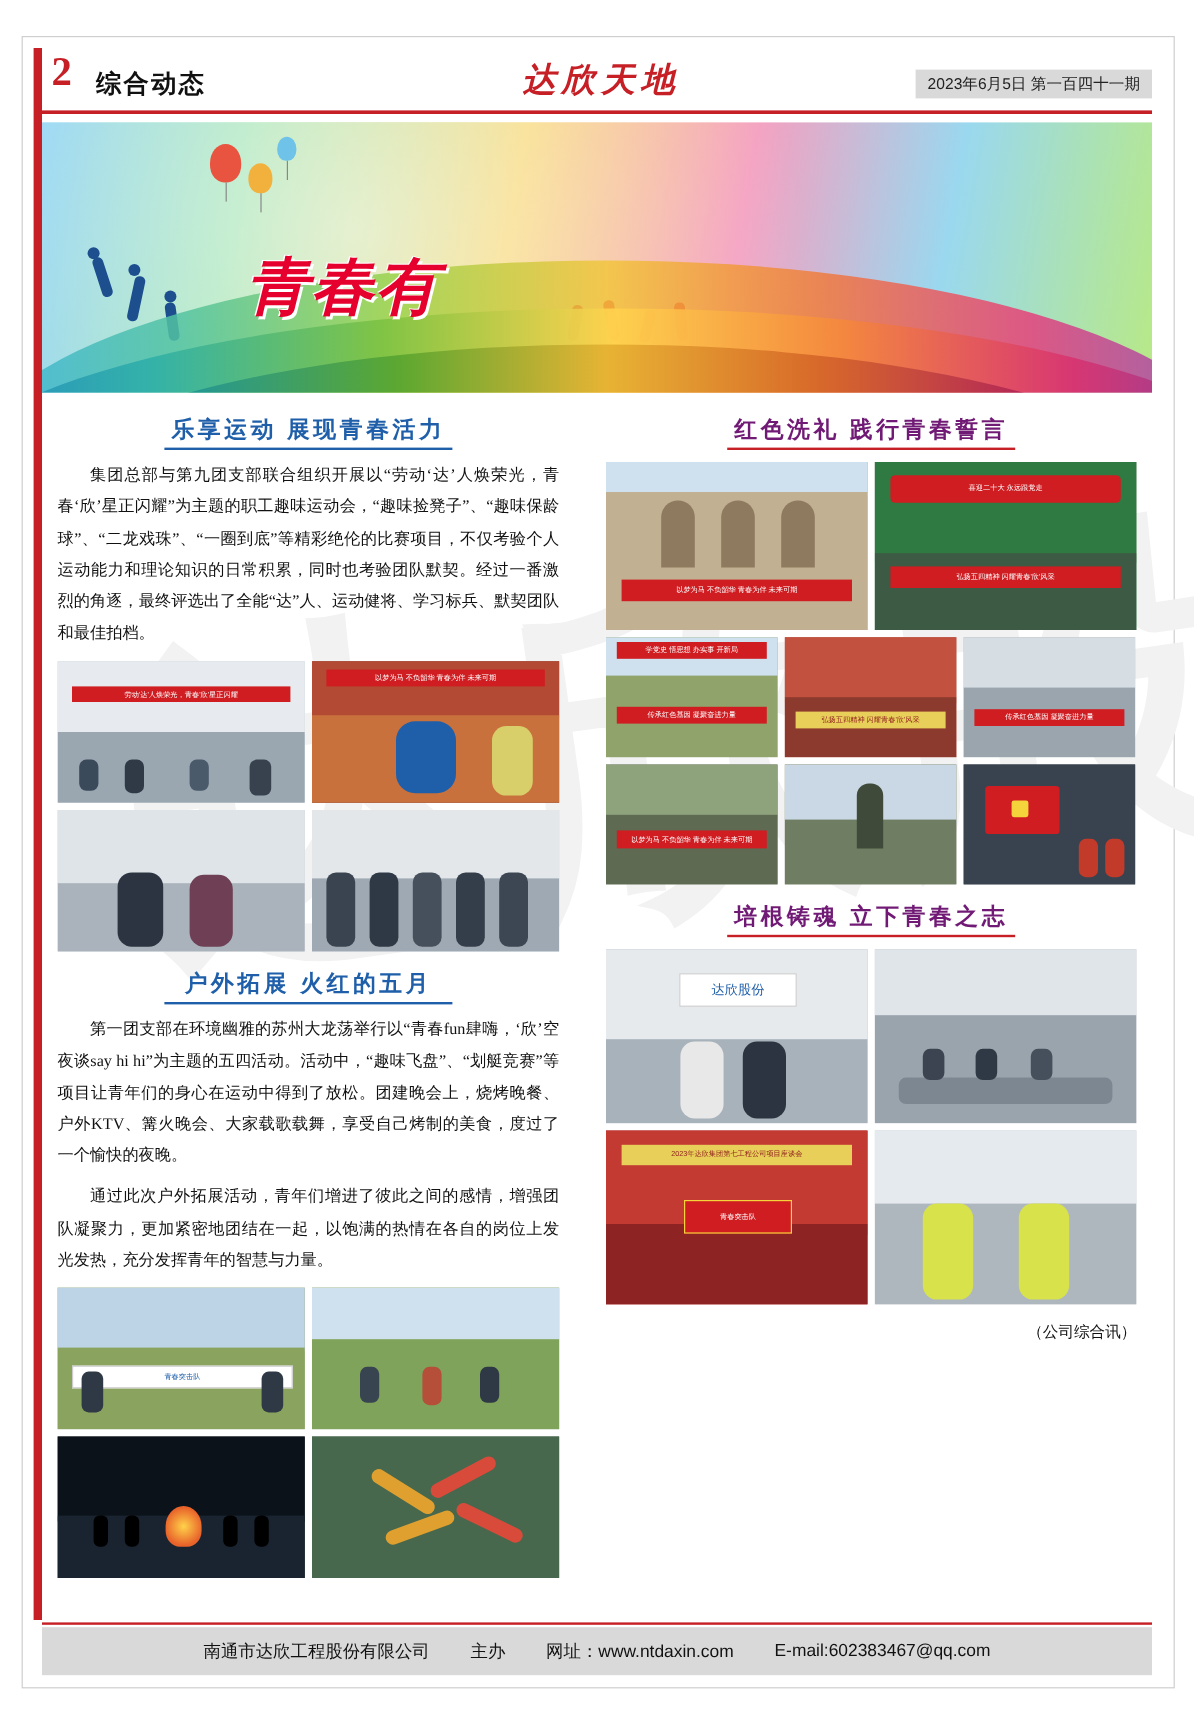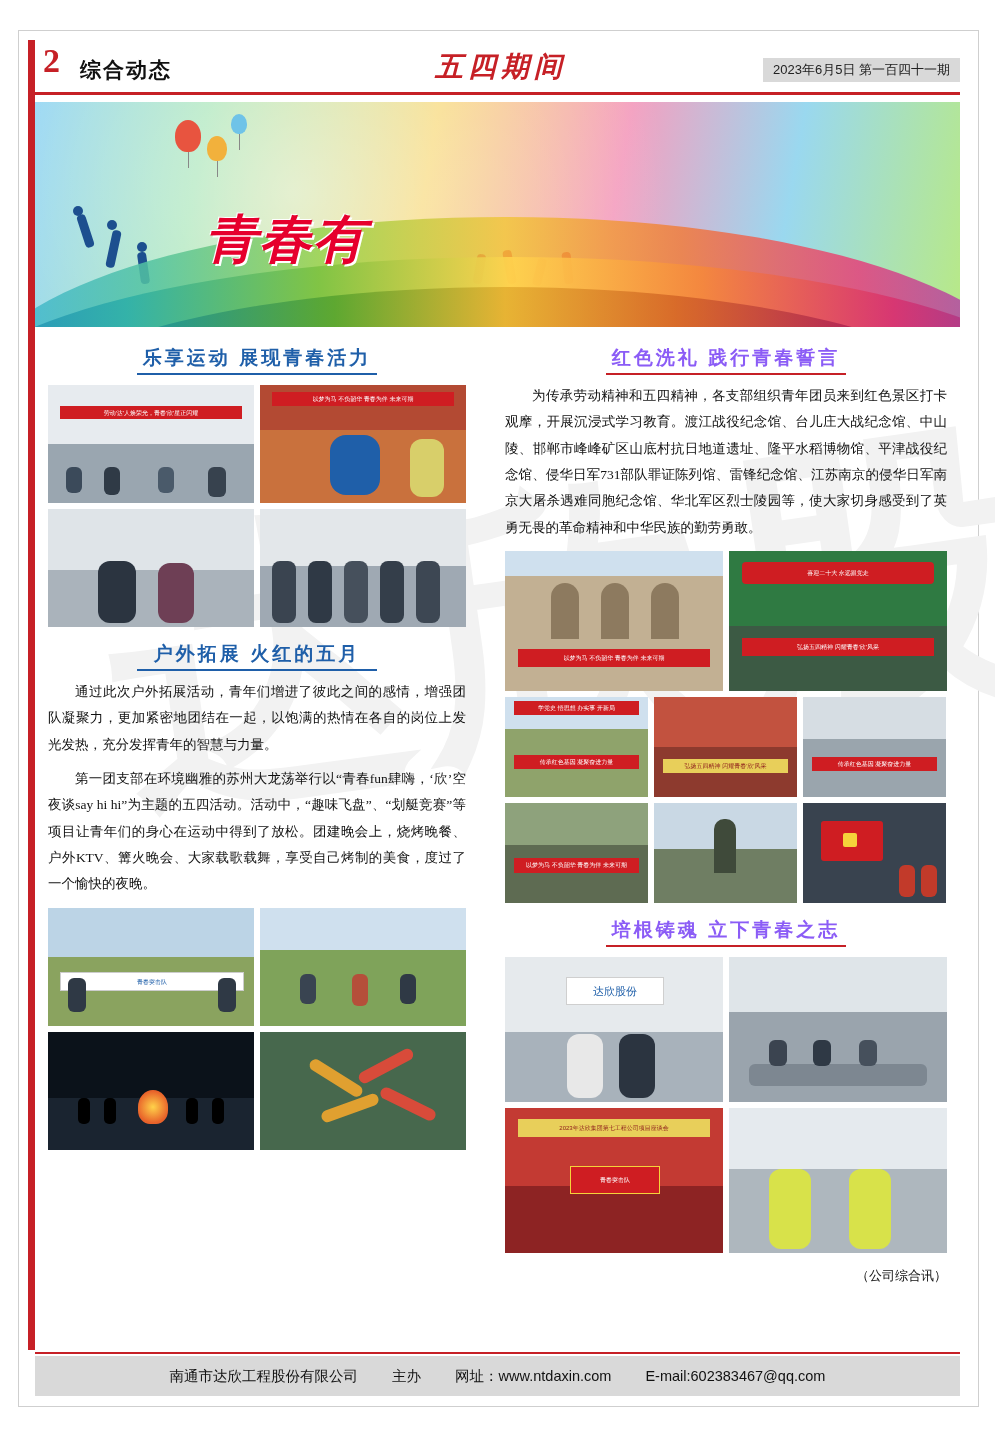--- a/index.html
+++ b/index.html
@@ -148,21 +148,21 @@
     font-family:"Liberation Sans", sans-serif;
     letter-spacing:3px;
     padding-bottom:4px;
     position:relative;
     margin-bottom:8px;
   }
   .sechead:after{
     content:"";position:absolute;left:50%;transform:translateX(-50%);
     bottom:0;width:240px;height:2px;background:#1f5fa9;
   }
-  .sechead.red{color:#8b5cf6;}
+  .sechead.red{color:#701a75;}
   .sechead.red:after{background:#c62026;}
 
   p.body{
     font-size:13.5px;line-height:1.95;color:#111;text-align:justify;
     text-indent:2em;margin:0 0 8px 0;
     font-family:"Liberation Serif", serif;
   }
 
   
   .photos{display:flex;flex-wrap:wrap;gap:6px;margin:10px 0 14px 0;}
@@ -202,21 +202,21 @@
 
 <div class="page">
 
   <div class="borderframe"></div>
   <div class="leftbar"></div>
   <div class="watermark">达欣股份</div>
 
   <div class="header">
     <div class="pagenum">2</div>
     <div class="sectiontitle">综合动态</div>
-    <div class="masthead">五四期间</div>
+    <div class="masthead">达欣天地</div>
     <div class="issue">2023年6月5日  第一百四十一期</div>
   </div>
   <div class="headrule"></div>
 
   <div class="banner">
     <div class="glow"></div>
 
     <div class="balloon" style="left:140px;top:18px;background:#e8543f;"></div>
     <div class="balloon" style="left:172px;top:34px;background:#f2b13c;width:20px;height:25px;"></div>
     <div class="balloon" style="left:196px;top:12px;background:#6fc3e8;width:16px;height:20px;"></div>
@@ -239,20 +239,21 @@
 
     <div class="banner-title">
       <div class="l2">青春有</div>
     </div>
 
   </div>
 
   <div class="colL">
 
     <div class="sechead">乐享运动  展现青春活力</div>
+    <p class="body">集团总部与第九团支部联合组织开展以“劳动‘达’人焕荣光，青春‘欣’星正闪耀”为主题的职工趣味运动会，“趣味捡凳子”、“趣味保龄球”、“二龙戏珠”、“一圈到底”等精彩绝伦的比赛项目，不仅考验个人运动能力和理论知识的日常积累，同时也考验团队默契。经过一番激烈的角逐，最终评选出了全能“达”人、运动健将、学习标兵、默契团队和最佳拍档。</p>
 
     <div class="photos">
       <div class="ph" style="width:206px;height:118px;background:#cfd6dc;">
         <div class="sky" style="background:#e7ebef;height:52%;"></div>
         <div class="grd" style="background:#9aa6b0;height:50%;"></div>
         <div class="band" style="top:18%;height:11%;background:#cf1d22;">
             <i>劳动'达'人焕荣光，青春'欣'星正闪耀</i>
           </div>
         <div class="blob" style="left:18px;bottom:10px;width:16px;height:26px;border-radius:6px;background:#3b4a5a;"></div>
         <div class="blob" style="left:56px;bottom:8px;width:16px;height:28px;border-radius:6px;background:#2f3a46;"></div>
@@ -279,22 +280,22 @@
         <div class="grd" style="background:#9fa9b3;height:52%;"></div>
         <div class="blob" style="left:12px;bottom:4px;width:24px;height:62px;border-radius:8px;background:#3a4450;"></div>
         <div class="blob" style="left:48px;bottom:4px;width:24px;height:62px;border-radius:8px;background:#2f3945;"></div>
         <div class="blob" style="left:84px;bottom:4px;width:24px;height:62px;border-radius:8px;background:#46505c;"></div>
         <div class="blob" style="left:120px;bottom:4px;width:24px;height:62px;border-radius:8px;background:#343e4a;"></div>
         <div class="blob" style="left:156px;bottom:4px;width:24px;height:62px;border-radius:8px;background:#3d4753;"></div>
       </div>
     </div>
 
     <div class="sechead">户外拓展  火红的五月</div>
+    <p class="body">第一团支部在环境幽雅的苏州大龙荡举行以“青春fun肆嗨，‘欣’空夜谈say hi hi”为主题的五四活动。活动中，“趣味飞盘”、“划艇竞赛”等项目让青年们的身心在运动中得到了放松。团建晚会上，烧烤晚餐、户外KTV、篝火晚会、大家载歌载舞，享受自己烤制的美食，度过了一个愉快的夜晚。</p>
     <p class="body">通过此次户外拓展活动，青年们增进了彼此之间的感情，增强团队凝聚力，更加紧密地团结在一起，以饱满的热情在各自的岗位上发光发热，充分发挥青年的智慧与力量。</p>
-    <p class="body">第一团支部在环境幽雅的苏州大龙荡举行以“青春fun肆嗨，‘欣’空夜谈say hi hi”为主题的五四活动。活动中，“趣味飞盘”、“划艇竞赛”等项目让青年们的身心在运动中得到了放松。团建晚会上，烧烤晚餐、户外KTV、篝火晚会、大家载歌载舞，享受自己烤制的美食，度过了一个愉快的夜晚。</p>
 
     <div class="photos">
       <div class="ph" style="width:206px;height:118px;background:#8fa87a;">
         <div class="sky" style="background:#bcd4e6;height:45%;"></div>
         <div class="grd" style="background:#8aa35f;height:58%;"></div>
         <div class="band" style="top:55%;height:14%;background:#ffffff;border:1px solid #ccc;">
             <i style="color:#1f5fa9;">青春突击队</i>
           </div>
         <div class="blob" style="left:20px;bottom:14px;width:18px;height:34px;border-radius:6px;background:#2f3945;"></div>
         <div class="blob" style="left:170px;bottom:14px;width:18px;height:34px;border-radius:6px;background:#2f3945;"></div>
@@ -321,21 +322,20 @@
         <div class="blob" style="left:96px;top:28px;width:60px;height:12px;border-radius:6px;background:#d84b3a;transform:rotate(-28deg);"></div>
         <div class="blob" style="left:60px;top:70px;width:60px;height:12px;border-radius:6px;background:#e0a030;transform:rotate(-20deg);"></div>
         <div class="blob" style="left:118px;top:66px;width:60px;height:12px;border-radius:6px;background:#d84b3a;transform:rotate(26deg);"></div>
       </div>
     </div>
   </div>
 
   <div class="colR">
 
     <div class="sechead red">红色洗礼  践行青春誓言</div>
-    <p class="body">为传承劳动精神和五四精神，各支部组织青年团员来到红色景区打卡观摩，开展沉浸式学习教育。渡江战役纪念馆、台儿庄大战纪念馆、中山陵、邯郸市峰峰矿区山底村抗日地道遗址、隆平水稻博物馆、平津战役纪念馆、侵华日军731部队罪证陈列馆、雷锋纪念馆、江苏南京的侵华日军南京大屠杀遇难同胞纪念馆、华北军区烈士陵园等，使大家切身感受到了英勇无畏的革命精神和中华民族的勤劳勇敢。</p>
 
     <div class="photos">
       <div class="ph" style="width:218px;height:140px;background:#b9a88f;">
         <div class="sky" style="background:#cfe0ee;height:20%;"></div>
         <div class="grd" style="background:#c2b093;height:82%;"></div>
         <div class="blob" style="left:46px;top:32px;width:28px;height:56px;border-radius:14px 14px 0 0;background:#8d7a5f;"></div>
         <div class="blob" style="left:96px;top:32px;width:28px;height:56px;border-radius:14px 14px 0 0;background:#8d7a5f;"></div>
         <div class="blob" style="left:146px;top:32px;width:28px;height:56px;border-radius:14px 14px 0 0;background:#8d7a5f;"></div>
         <div class="band" style="top:70%;height:13%;background:#cf1d22;">
             <i>以梦为马 不负韶华 青春为伴 未来可期</i>

